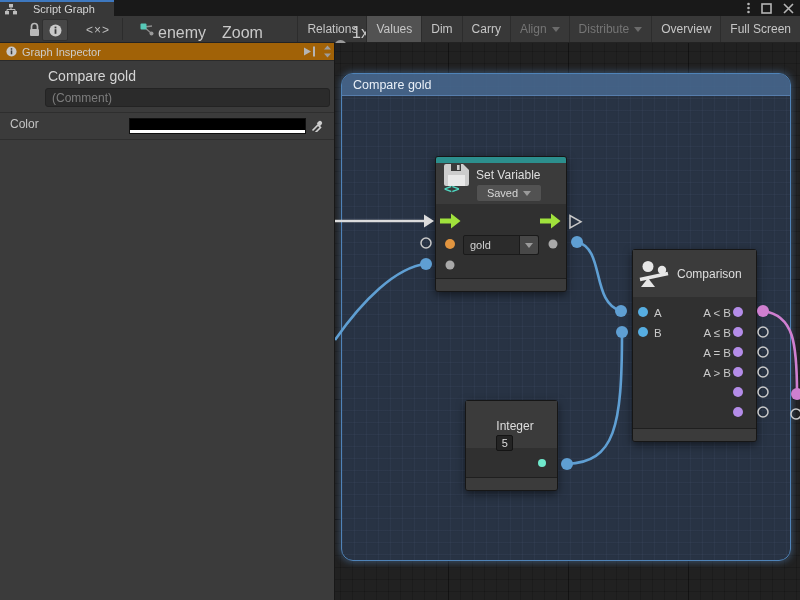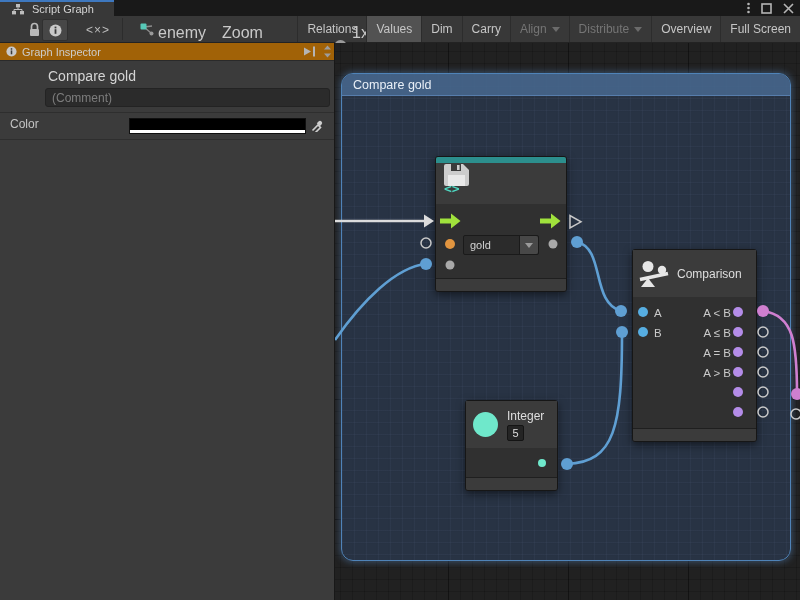--- a/index.html
+++ b/index.html
@@ -7,21 +7,21 @@
     position:relative; width:800px; height:600px; overflow:hidden;
     background:#383838; color:#c8c8c8;
     font-family:"Liberation Sans","DejaVu Sans",sans-serif; font-size:12px;
     user-select:none;
   }
   
   .tabbar { position:absolute; left:0; top:0; width:800px; height:16px; background:#191919; }
   .tab {
     position:absolute; left:0; top:0; width:114px; height:16px; box-sizing:border-box;
     background:#383838; border-top:2px solid #3e78bf;
-    display:flex; align-items:center; gap:8px; padding-left:12px;
+    display:flex; align-items:center; gap:16px; padding-left:5px;
     font-size:11px; color:#d4d4d4; white-space:nowrap;
   }
   .win-controls { position:absolute; right:6px; top:1px; height:14px; display:flex; align-items:center; gap:11px; }
   .win-controls svg { display:block; }
   
   .toolbar { position:absolute; left:0; top:16px; width:800px; height:27px; background:#383838; border-bottom:1px solid #232323; box-sizing:border-box; }
   .tb-abs { position:absolute; }
   .tb-icon-btn { display:flex; align-items:center; justify-content:center; }
   .info-btn { width:24px; height:20px; background:#474747; border:1px solid #303030; border-radius:2px; }
   .code-glyph { font-size:12px; color:#bdbdbd; letter-spacing:1px; }
@@ -104,21 +104,21 @@
   .gold-dd { left:27px; top:78px; width:76px; height:20px; }
   
   .node-comparison { left:297px; top:206px; width:125px; height:193px; }
   .cmp-header { height:47px; padding-left:5px; gap:7px; }
   .cmp-body { padding-top:6px; }
   .cmp-row { height:20px; display:flex; align-items:center; font-size:11.5px; color:#c9c9c9; }
   .cmp-row .in-label { margin-left:21px; }
   .cmp-row .out-label { margin-left:auto; margin-right:25px; }
   
   .node-integer { left:130px; top:357px; width:93px; height:91px; }
-  .int-header { height:47px; padding-left:7px; gap:9px; }
+  .int-header { height:47px; padding-left:7px; gap:18px;flex-direction:column; }
   .int-header .col { display:flex; flex-direction:column; gap:2px; }
   .int-circle { width:25px; height:25px; border-radius:50%; }
   .int-value { width:17px; height:16px; box-sizing:border-box; background:#242424; border:1px solid #141414; border-radius:2px; display:flex; align-items:center; justify-content:center; font-size:11px; color:#dcdcdc; }
   .wires { position:absolute; left:0; top:0; pointer-events:none; }
 </style>
 </head>
 <body>
 
 <div class="screen">
 
@@ -248,20 +248,27 @@
     <div class="node node-setvar">
       <div class="node-strip"></div>
       <div class="node-header setvar-header">
         <svg width="27" height="31" viewBox="0 0 27 31">
           <path d="M1,3 a2,2 0 0 1 2,-2 H20 L26,7 V21 a2,2 0 0 1 -2,2 H3 a2,2 0 0 1 -2,-2 Z" fill="#cdcdcd"></path>
           <rect x="8" y="1" width="10" height="7" fill="#3b3b3b"></rect>
           <rect x="14" y="2" width="2.6" height="5" fill="#cdcdcd"></rect>
           <rect x="5" y="12" width="17" height="11" fill="#e9e9e9"></rect>
           <text x="1" y="30" font-size="13" font-weight="bold" fill="#4fd8c2" font-family="DejaVu Sans Mono, monospace">&lt;&gt;</text>
         </svg>
+        <div class="col">
+          <span class="node-title">Set Variable</span>
+          <div class="dropdown saved-dd">
+            <span>Saved</span>
+            <span class="caret"></span>
+          </div>
+        </div>
       </div>
       <div class="field-dd gold-dd">
         <span class="val">gold</span>
         <span class="arrow">
             <span class="caret"></span>
           </span>
       </div>
       <div class="node-footer"></div>
     </div>
 

